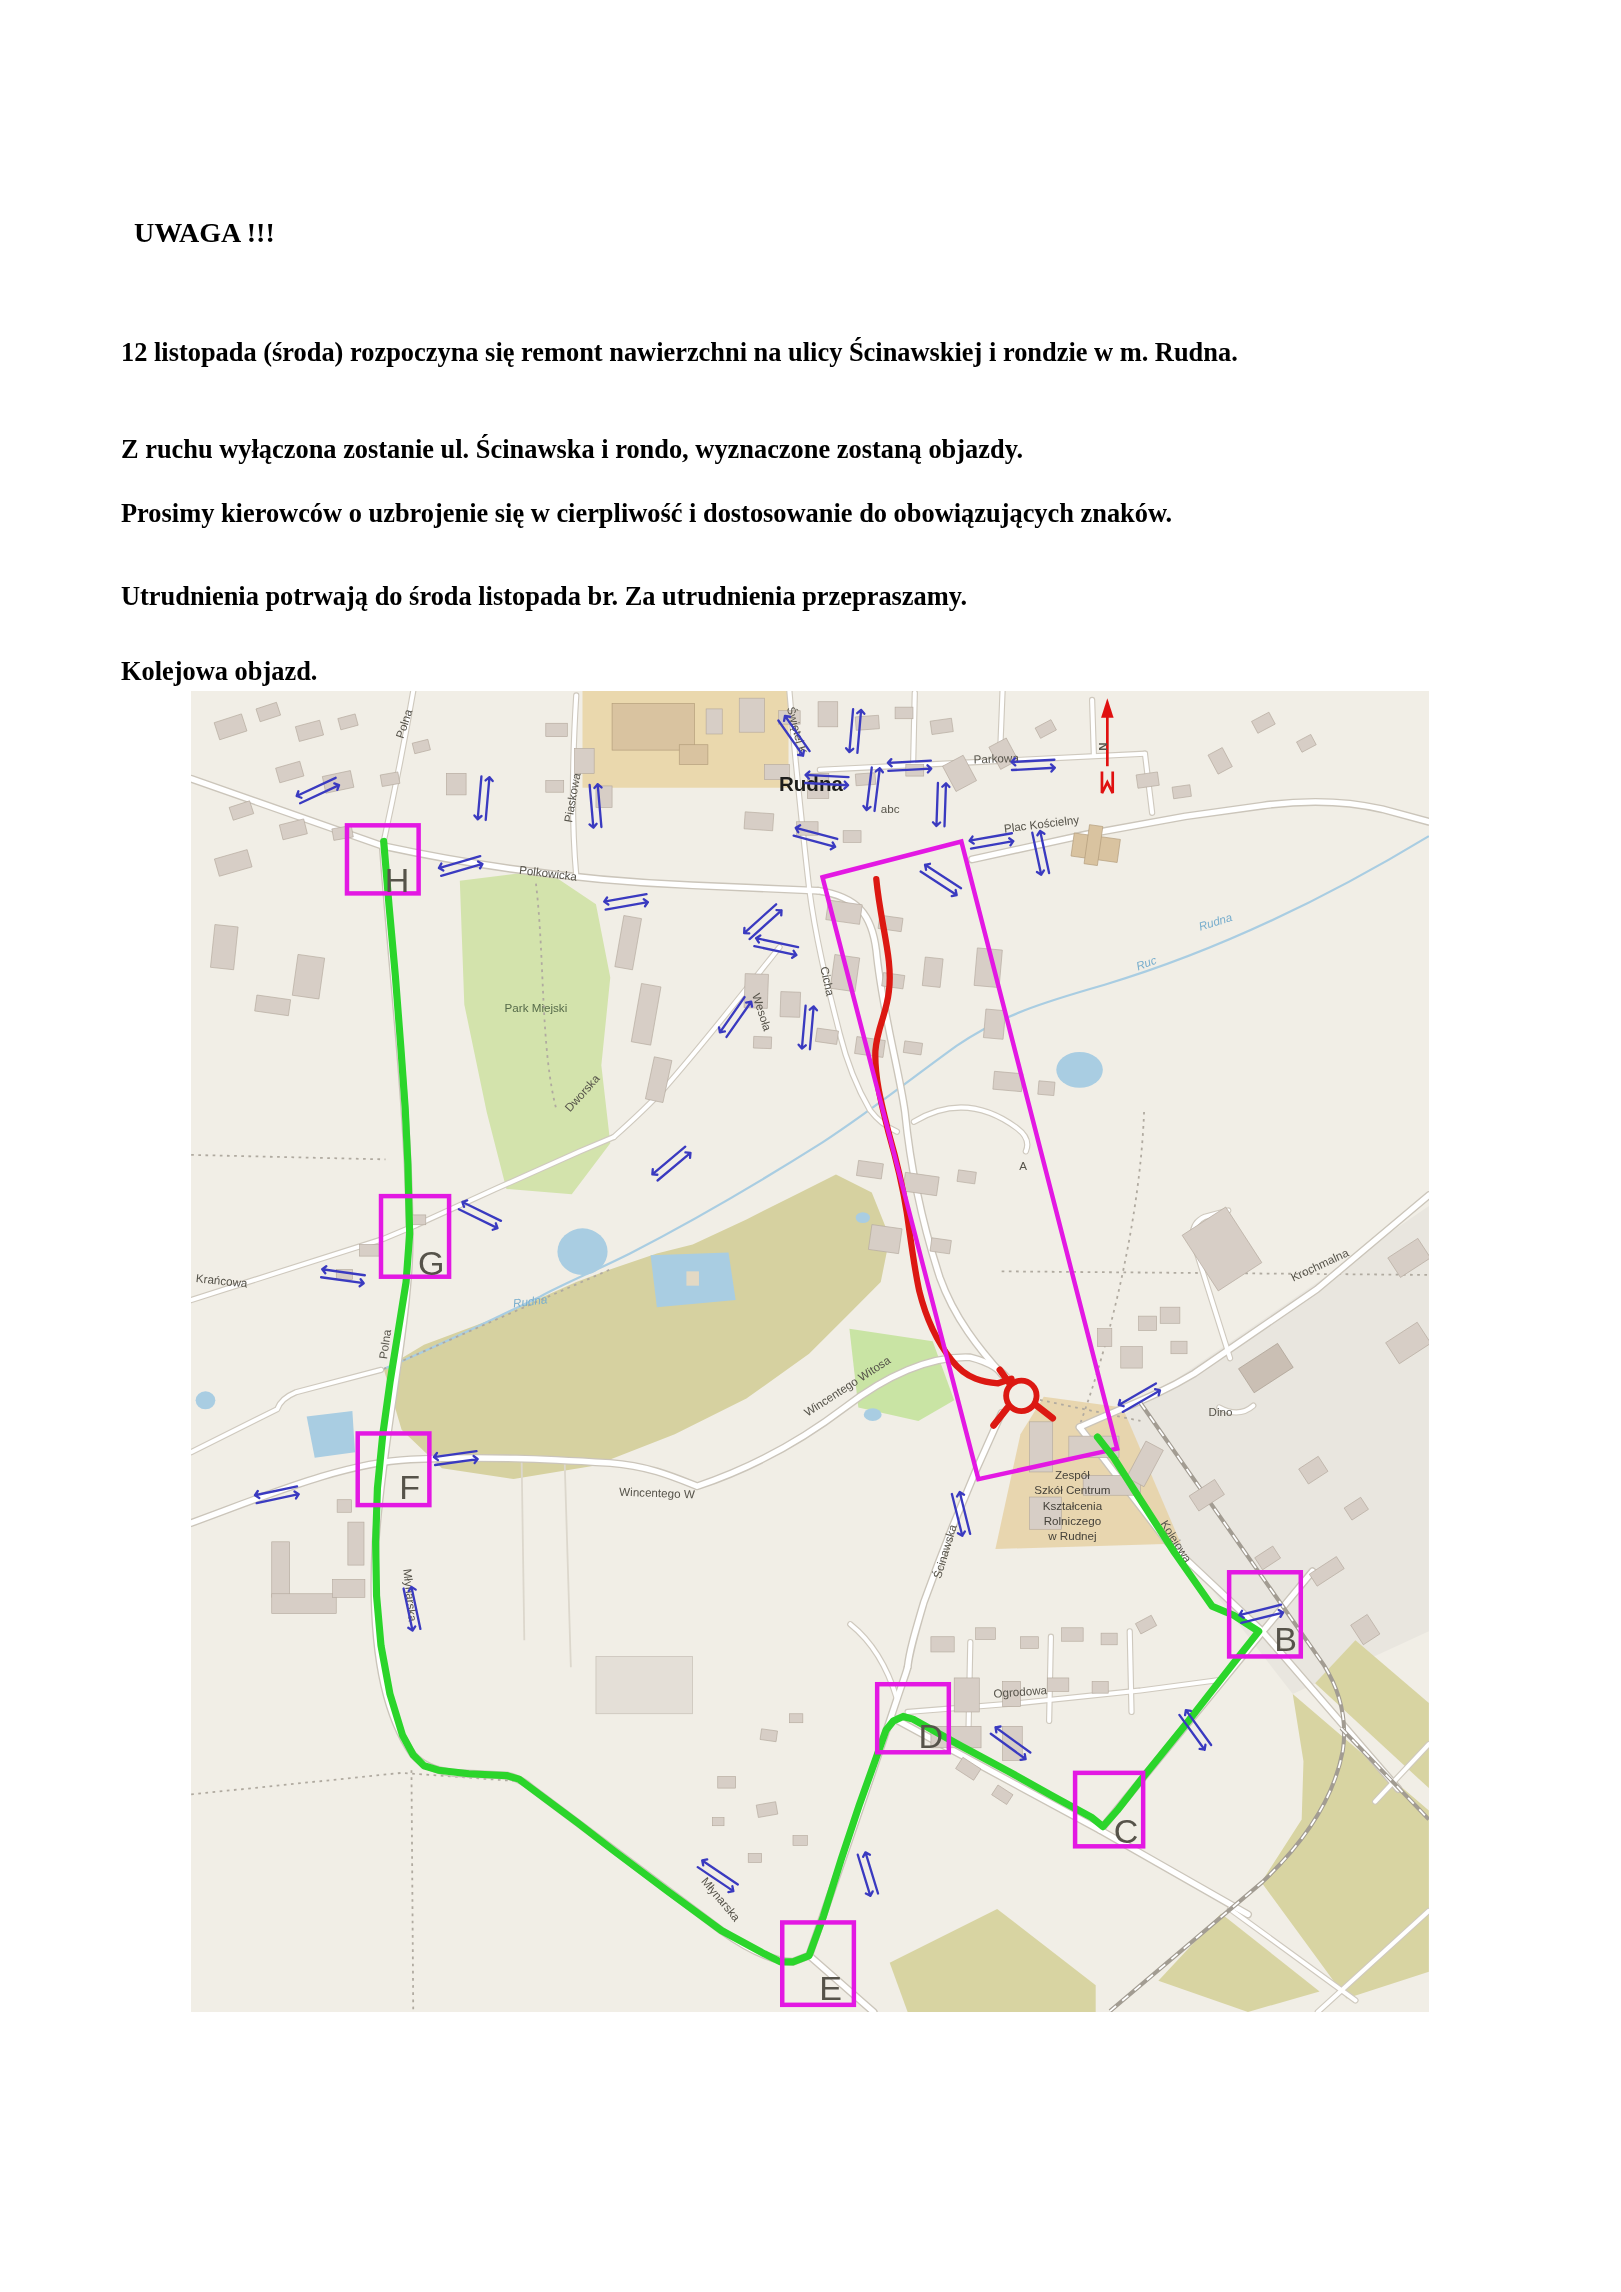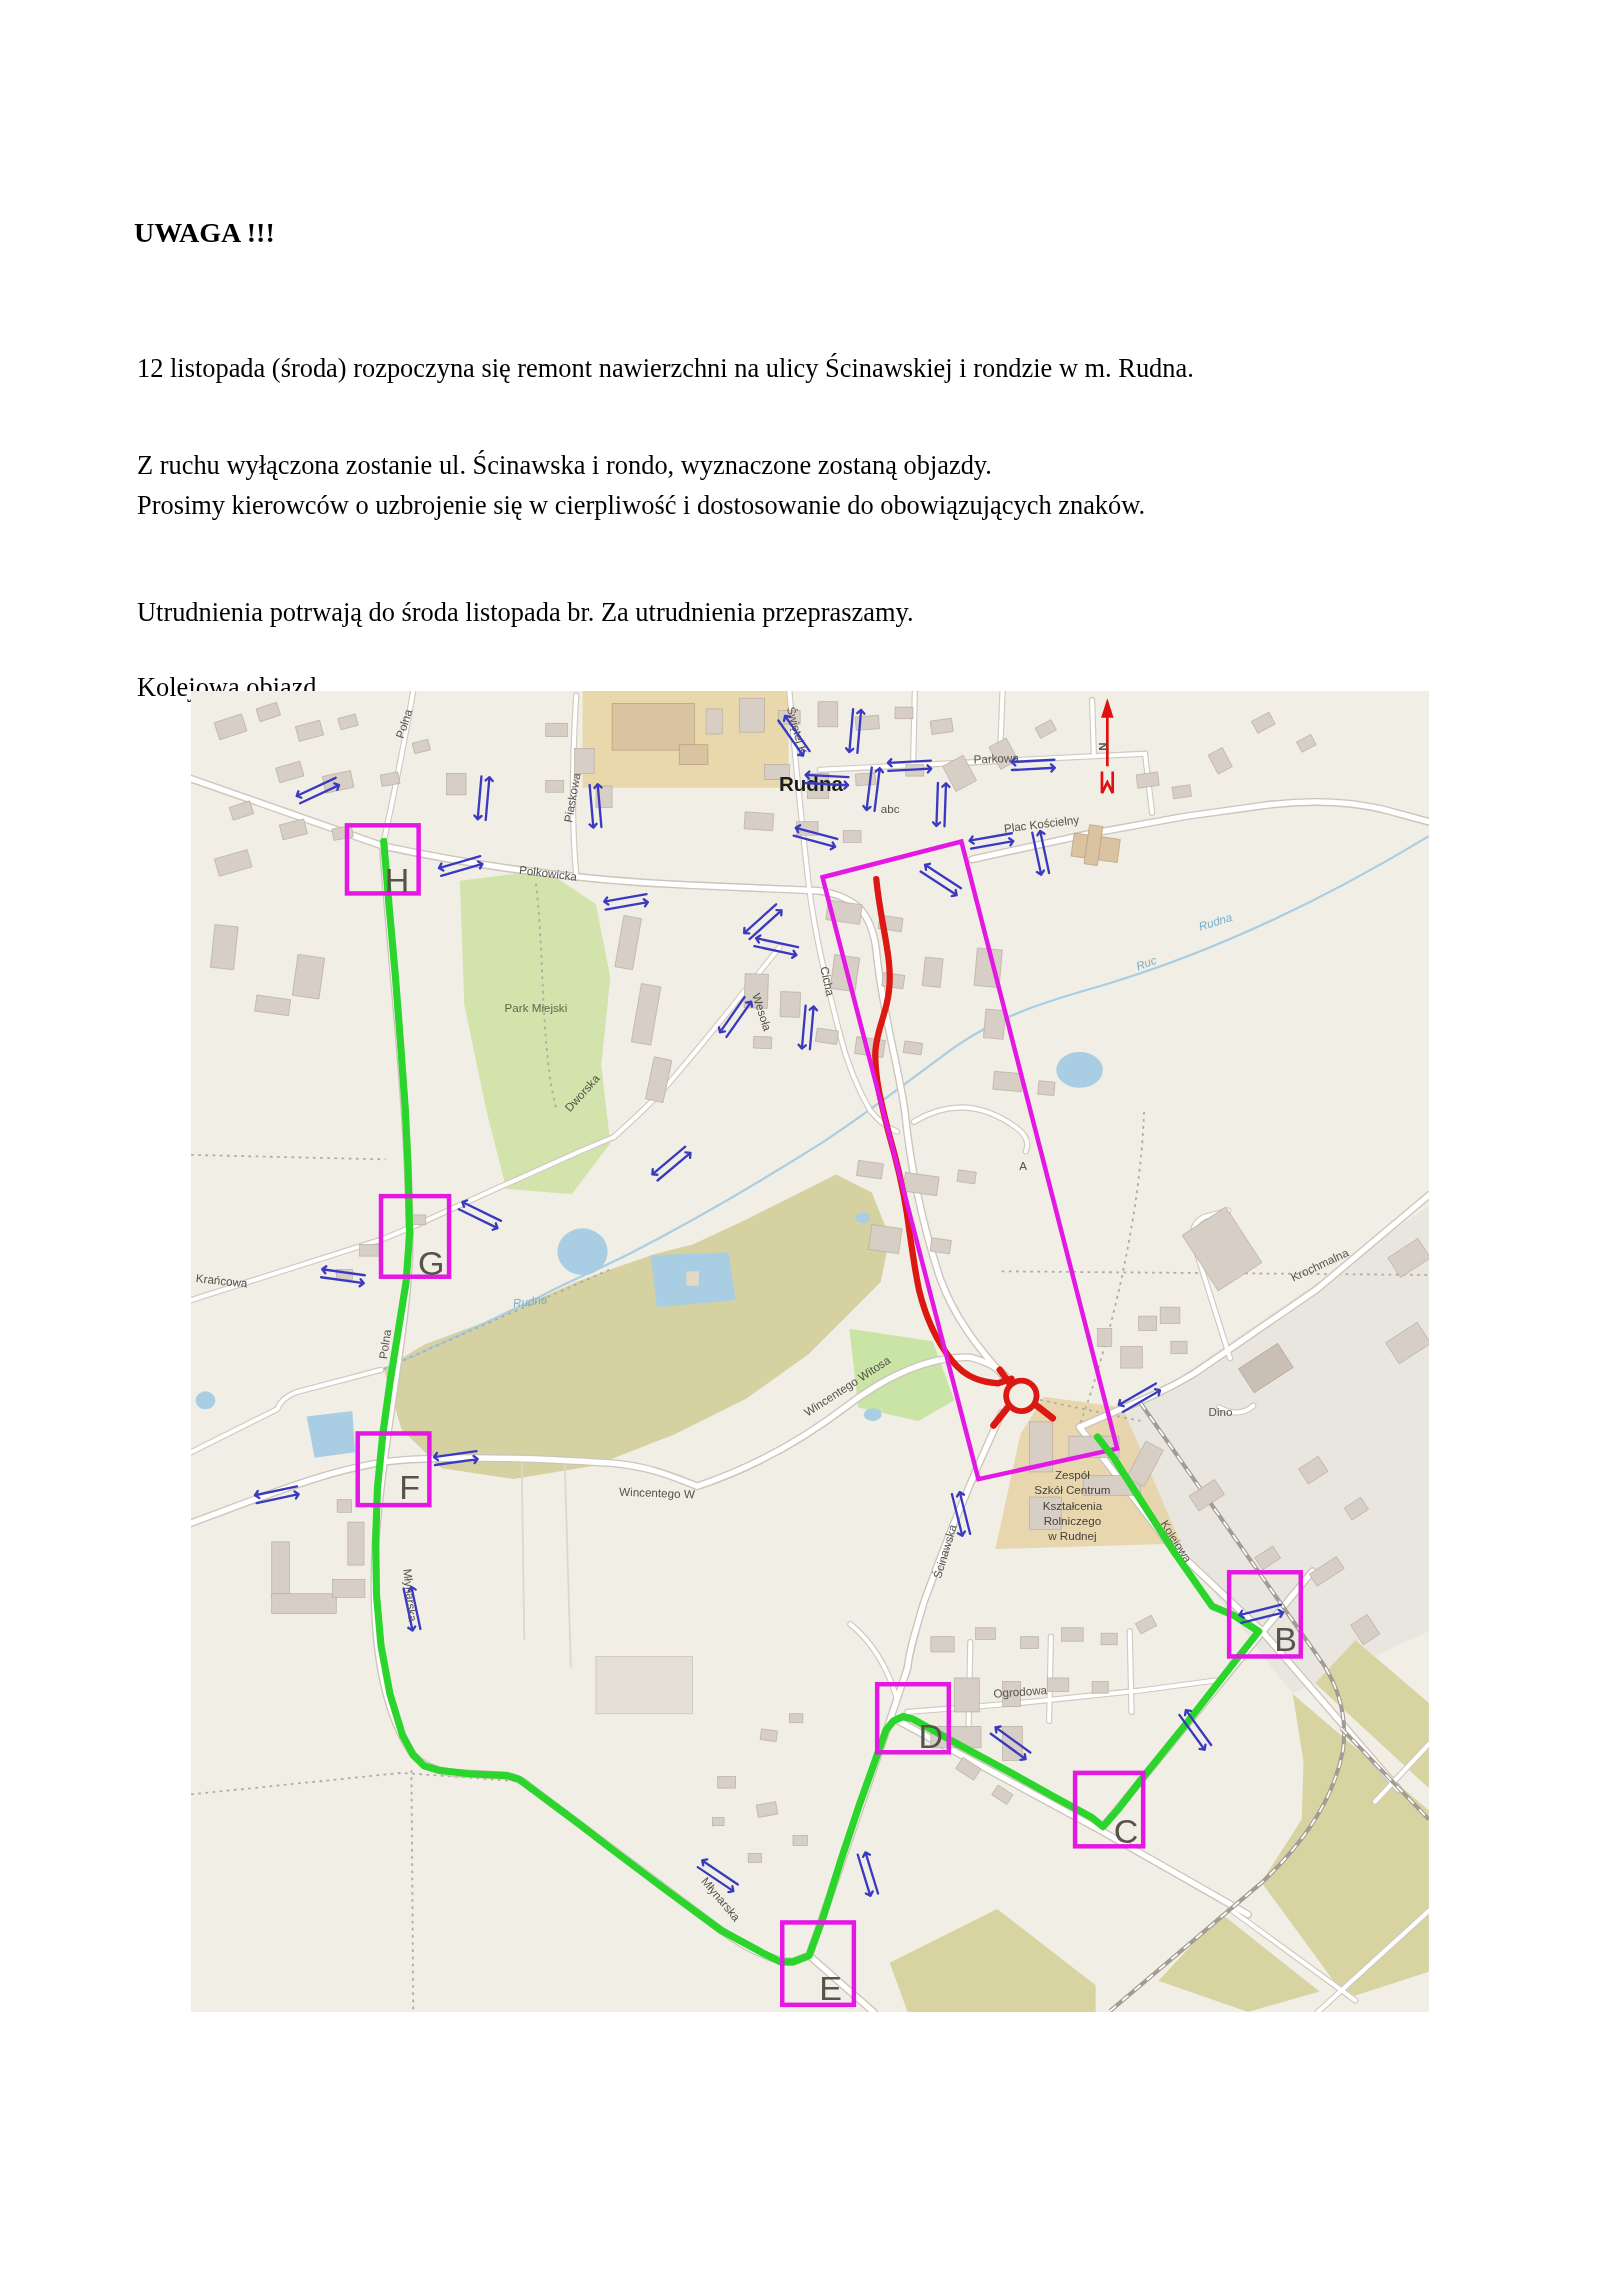--- a/index.html
+++ b/index.html
@@ -1,25 +1,25 @@
 <!DOCTYPE html>
 <html style="font-size:14.3px"><head>
 <meta charset="utf-8">
 <style>
   html,body{margin:0;padding:0;background:#fff;}
   body{width:1621px;height:2293px;position:relative;font-family:"Liberation Serif",serif;}
   .doc{position:absolute;left:121px;top:0;width:1384px;color:#000;}
   .doc h1{position:absolute;left:0;margin:13px;font-size:28px;font-weight:700;white-space:nowrap;}
-  .doc p{position:absolute;left:0;width:1384px;margin:16px;font-size:26.4px;font-weight:400;
+  .doc p{position:absolute;left:0;width:1384px;margin:0;font-size:26.4px;font-weight:700;
          line-height:43px;text-align:justify;text-align-last:left;}
   .doc p.nojust{text-align:left;}
   #hdr{top:204px;}
   #p1{top:331px;}
   #p2{top:428px;}
-  #p3{top:468px;}
+  #p3{top:492px;}
   #p4{top:575px;}
   #cap{top:650px;}
   .map{position:absolute;left:191px;top:691px;width:1238px;height:1321px;background:#f1eee6;overflow:hidden;}
   svg{display:block;}
   svg text{font-family:"Liberation Sans",sans-serif;fill:#56534a;font-size:13px;}
   .b{fill:#d7cec6;stroke:#b4a99d;stroke-width:.7;}
   .bt{fill:#d9c3a0;stroke:#b09a78;stroke-width:.7;}
   .bl{fill:#e4dfd7;stroke:#c3bcb2;stroke-width:.7;}
   .bd{fill:#cabfb4;stroke:#a99d90;stroke-width:.7;}
   .cas{stroke:#cbc5ba;stroke-width:9;fill:none;stroke-linecap:round;stroke-linejoin:round;}

